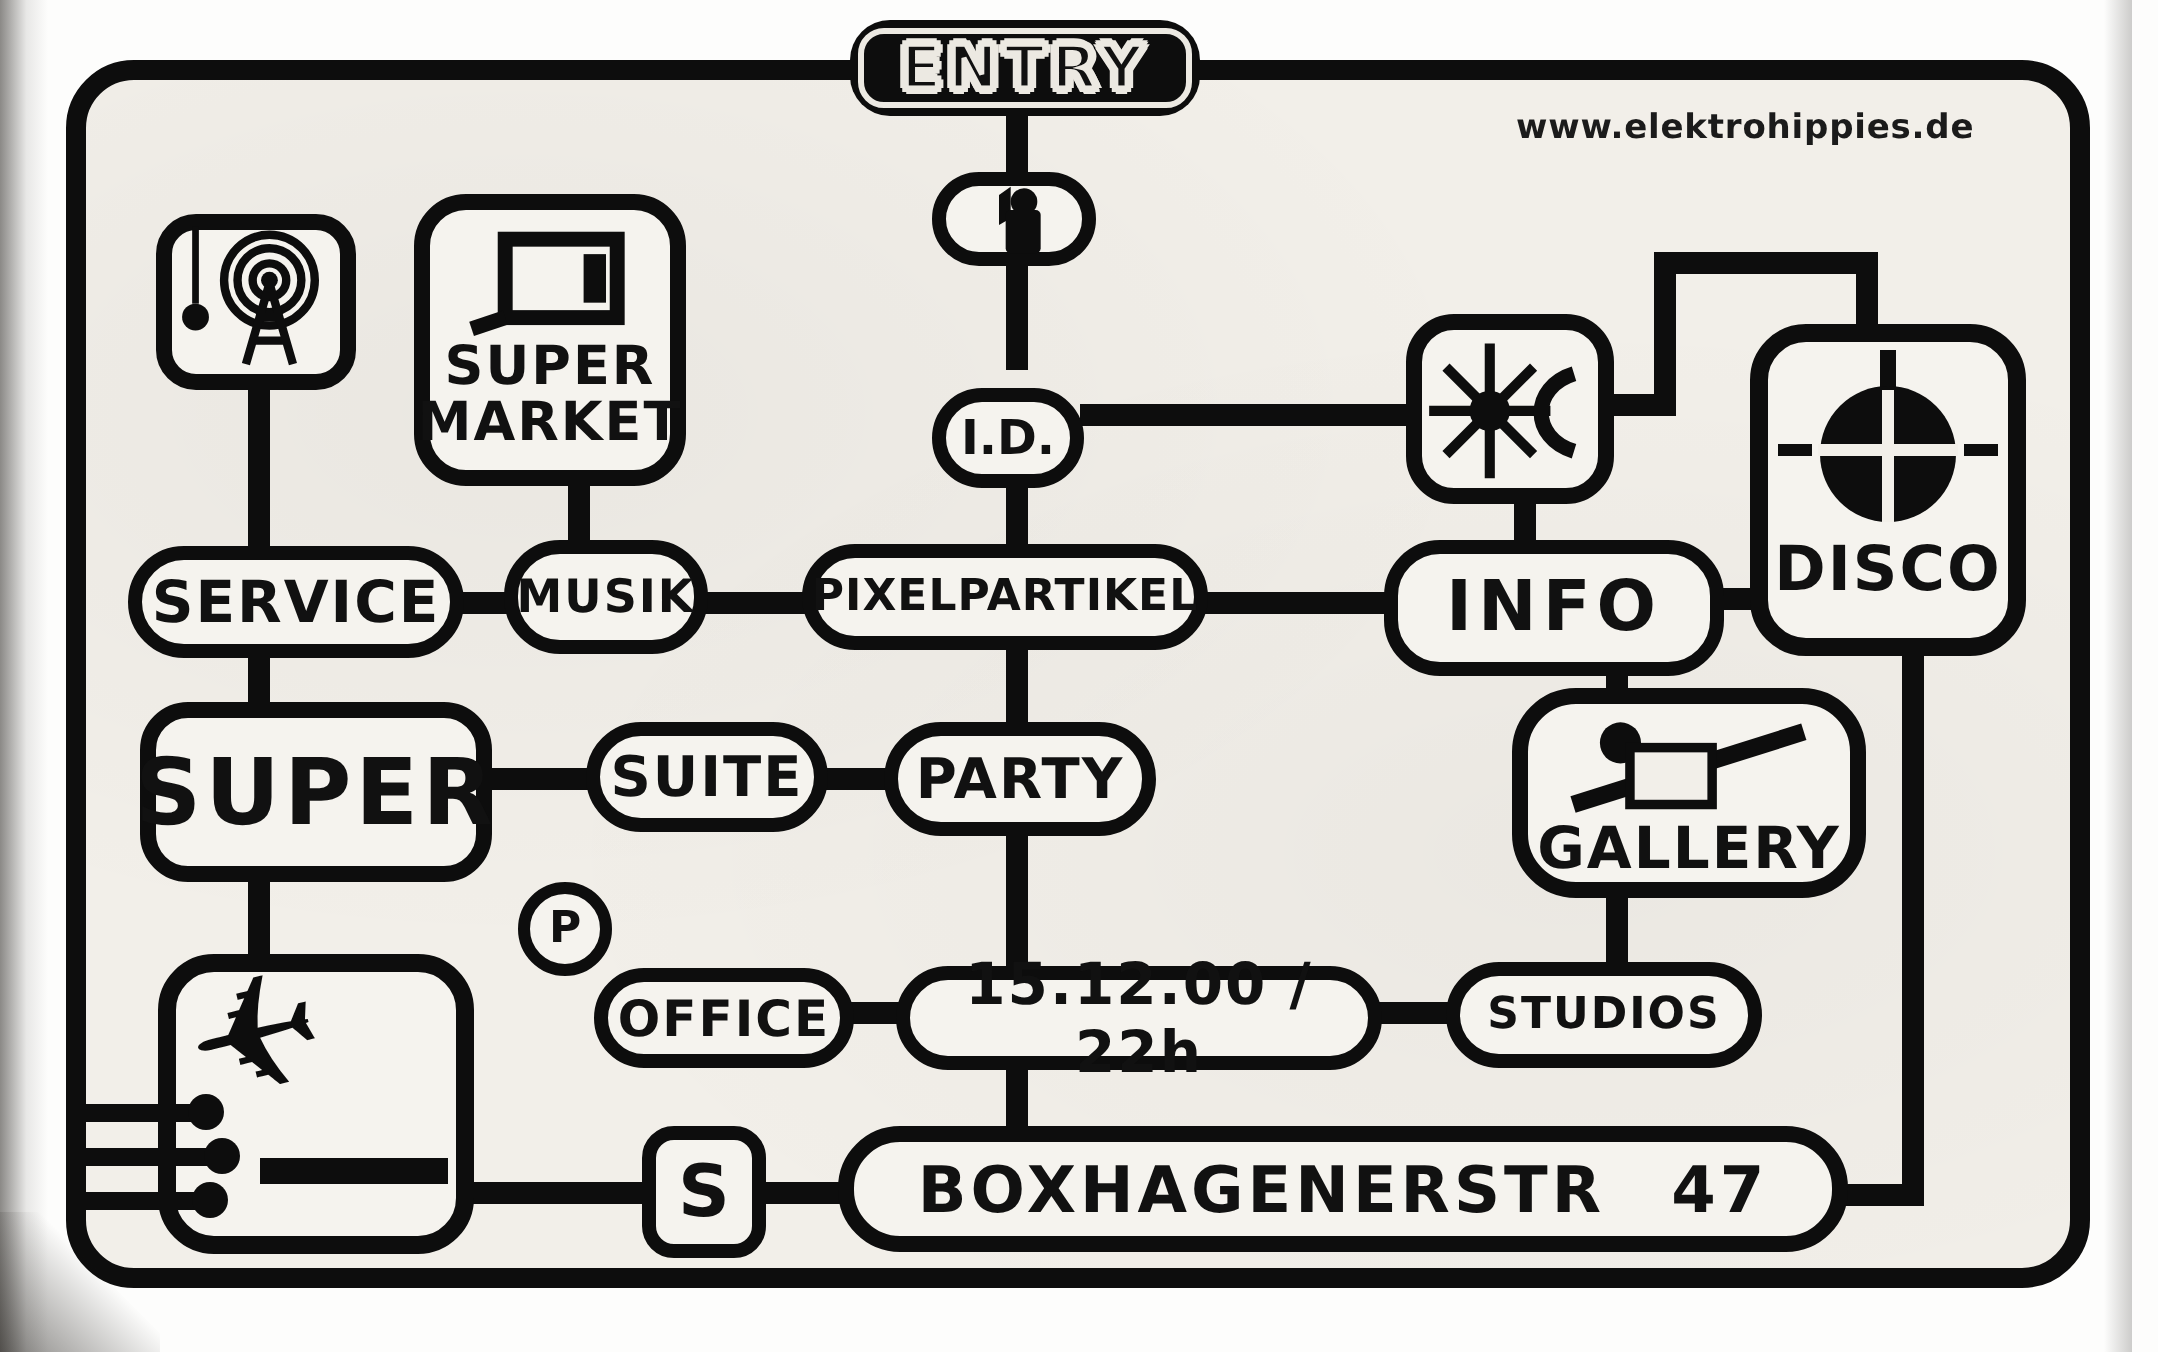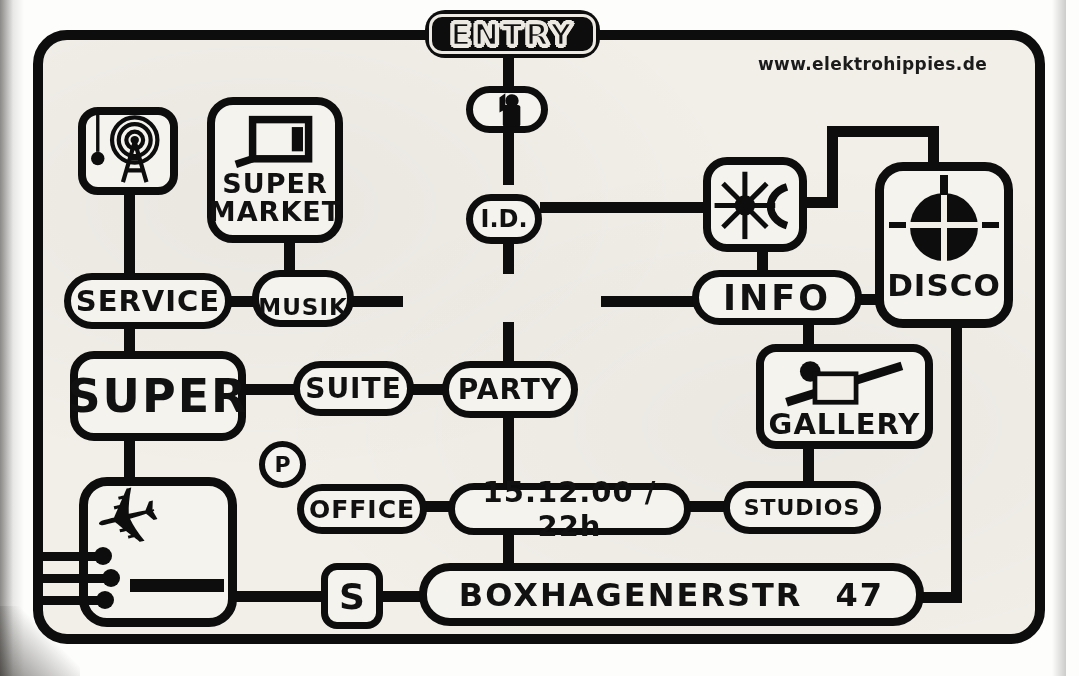--- a/index.html
+++ b/index.html
@@ -44,27 +44,27 @@
 
   .n-doorman { left:466px; top:86px;  width:82px;  height:47px; border-radius:24px; }
   .n-id      { left:466px; top:194px; width:76px;  height:50px; border-radius:25px; font-size:24px; }
   .n-radio   { left:78px;  top:107px; width:100px; height:88px; border-radius:20px; border-width:8px; }
   .n-supermarket { left:207px; top:97px; width:136px; height:146px; border-radius:26px; border-width:8px;
                    font-size:27px; line-height:1.05; letter-spacing:1px; }
   .n-projector { left:703px; top:157px; width:104px; height:95px; border-radius:24px; border-width:8px; }
   .n-disco   { left:875px; top:162px; width:138px; height:166px; border-radius:28px; border-width:9px;
                font-size:31px; letter-spacing:1px; justify-content:flex-start; padding-top:4px; }
   .n-service { left:64px;  top:273px; width:168px; height:56px; border-radius:28px; font-size:29px; letter-spacing:1px; }
-  .n-musik   { left:252px; top:270px; width:102px; height:57px; border-radius:28px; font-size:23px; letter-spacing:1px;align-items:flex-end; }
+  .n-musik   { left:252px; top:270px; width:102px; height:57px; border-radius:28px; font-size:23px; letter-spacing:1px; }
   .n-pixel   { left:401px; top:272px; width:203px; height:53px; border-radius:27px; font-size:22px; letter-spacing:0.5px; }
-  .n-info    { left:692px; top:270px; width:170px; height:55px; border-radius:28px; font-size:35px; letter-spacing:3px; }
+  .n-info    { left:692px; top:270px; width:170px; height:68px; border-radius:28px; font-size:35px; letter-spacing:3px; }
   .n-haus    { left:70px;  top:351px; width:176px; height:90px; border-radius:24px; border-width:8px; font-size:46px; letter-spacing:2px; }
   .n-suite   { left:293px; top:361px; width:121px; height:55px; border-radius:28px; font-size:28px; letter-spacing:1px; }
   .n-party   { left:442px; top:361px; width:136px; height:57px; border-radius:29px; font-size:28px; letter-spacing:1px; }
-  .n-gallery { left:756px; top:344px; width:177px; height:105px; border-radius:20px; border-width:8px;
+  .n-gallery { left:756px; top:344px; width:177px; height:105px; border-radius:32px; border-width:8px;
                font-size:29px; letter-spacing:1px; justify-content:space-between; padding-top:6px; }
   .n-parking { left:259px; top:441px; width:47px; height:47px; border-radius:50%; border-width:6px; font-size:22px; z-index:3; }
   .n-office  { left:297px; top:484px; width:130px; height:50px; border-radius:25px; font-size:25px; letter-spacing:1px; }
   .n-date    { left:448px; top:483px; width:243px; height:52px; border-radius:26px; font-size:29px; letter-spacing:1px; }
   .n-studios { left:723px; top:481px; width:158px; height:53px; border-radius:27px; font-size:22px; letter-spacing:1px; }
   .n-airport { left:79px;  top:477px; width:158px; height:150px; border-radius:28px; border-width:9px; }
   .n-sbahn   { left:321px; top:563px; width:62px; height:66px; border-radius:16px; border-width:7px; font-size:36px; font-weight:800; }
   .n-address { left:419px; top:563px; width:505px; height:63px; border-radius:31px; border-width:8px;
                font-size:32px; letter-spacing:2px; word-spacing:20px; }
 
@@ -197,20 +197,23 @@
     </svg>
     <span class="disco-label">DISCO</span>
   </div>
 
   <div class="node n-service">
     <span>SERVICE</span>
   </div>
   <div class="node n-musik">
     <span>MUSIK</span>
   </div>
+  <div class="node n-pixel">
+    <span>PIXELPARTIKEL</span>
+  </div>
   <div class="node n-info">
     <span>INFO</span>
   </div>
 
   <div class="node n-haus">
     <span>SUPER</span>
   </div>
   <div class="node n-party">
     <span>PARTY</span>
   </div>

